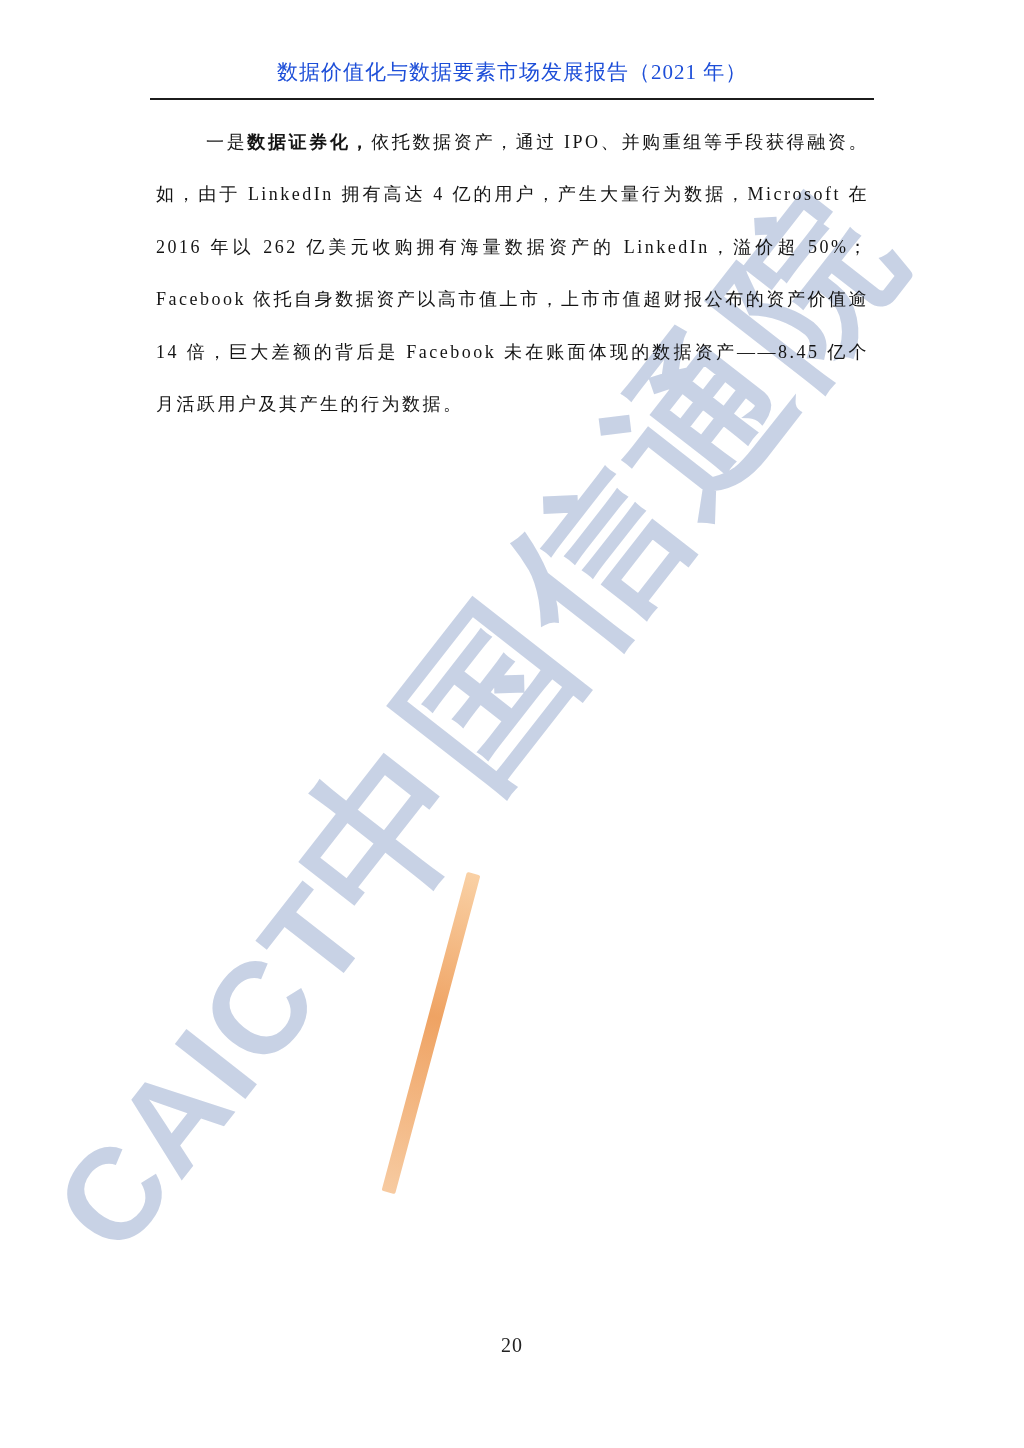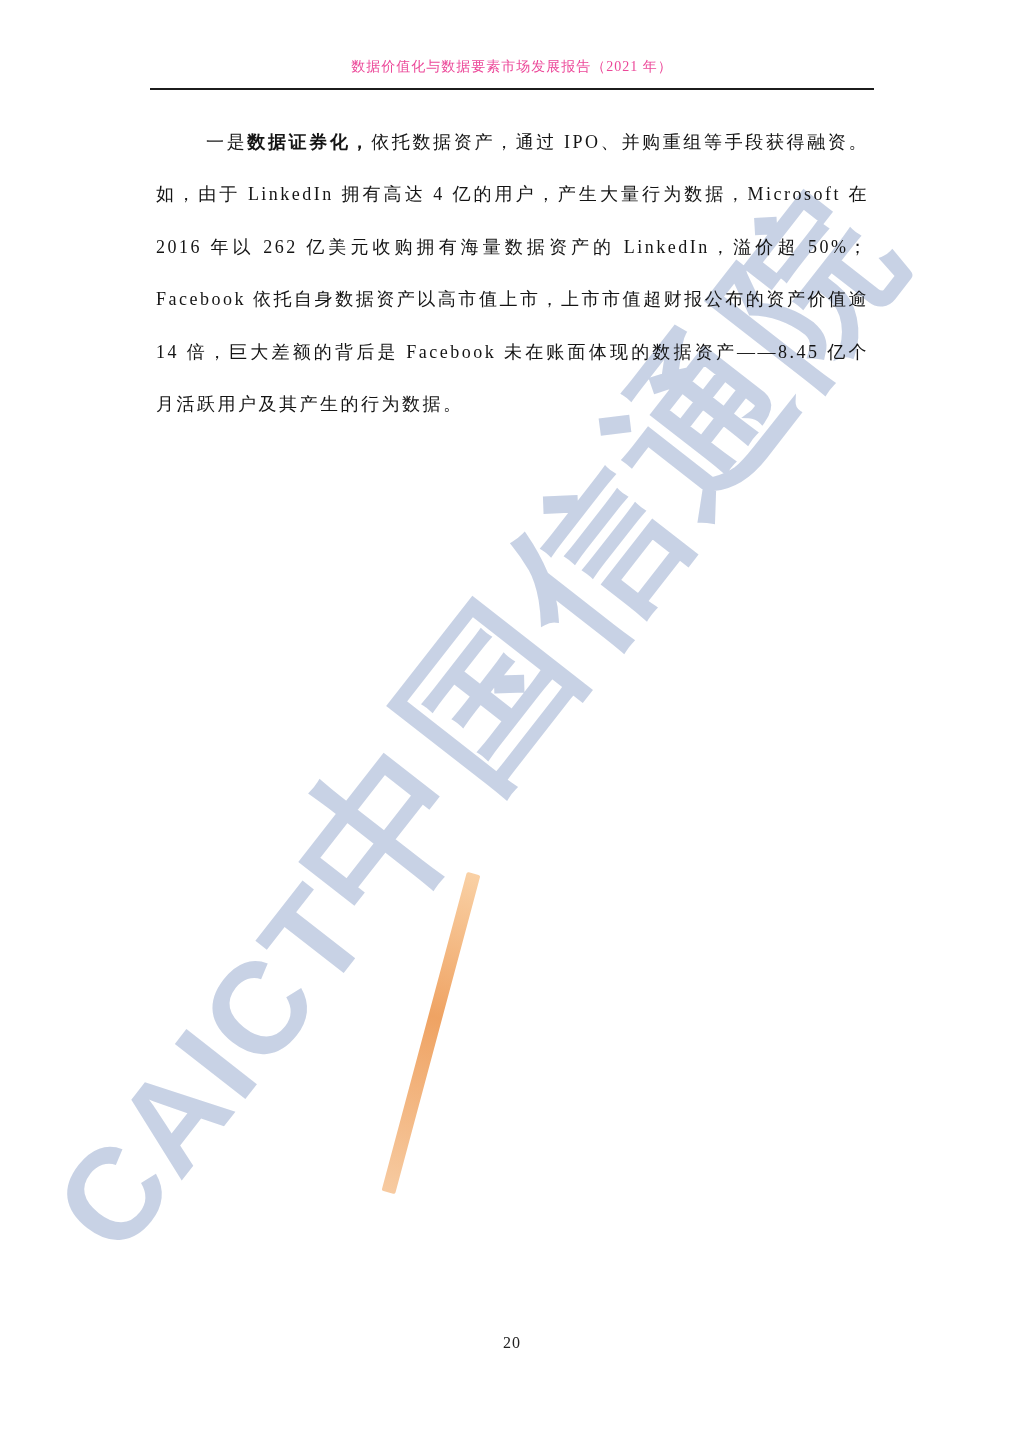--- a/index.html
+++ b/index.html
@@ -44,21 +44,21 @@
 
   
   .doc-header {
     position: absolute; left: 150px; right: 150px; top: 58px;
     text-align: center;
     border-bottom: 2px solid #1c1c1c;
     padding-bottom: 12px;
     z-index: 1;
   }
   .doc-header-title {
-    font-size: 14px; color: #ec4899; letter-spacing: 1px;
+    font-size: 21px; color: #1d4ed8; letter-spacing: 1px;
   }
 
   
   .doc-body {
     position: absolute; left: 156px; right: 155px; top: 116px;
     z-index: 1;
     font-size: 18px;
     line-height: 52.4px;
     color: #141414;
     text-align: justify;
@@ -70,21 +70,21 @@
     font-family: "Liberation Sans", sans-serif;
     font-weight: bold;
     font-style: normal;
   }
 
   
   .doc-footer {
     position: absolute; left: 0; right: 0; top: 1334px;
     text-align: center; z-index: 1;
   }
-  .page-num { font-size: 16px; color: #222222; letter-spacing: 1px; }
+  .page-num { font-size: 20px; color: #222222; letter-spacing: 1px; }
 </style>
 </head>
 <body>
 
 <div class="page">
 
   <div class="watermark-layer" aria-hidden="true">
     <div class="wm-text"><span class="wm-latin">CAICT</span><span class="wm-cjk">中国信通院</span></div>
     <div class="wm-orange"></div>
   </div>

